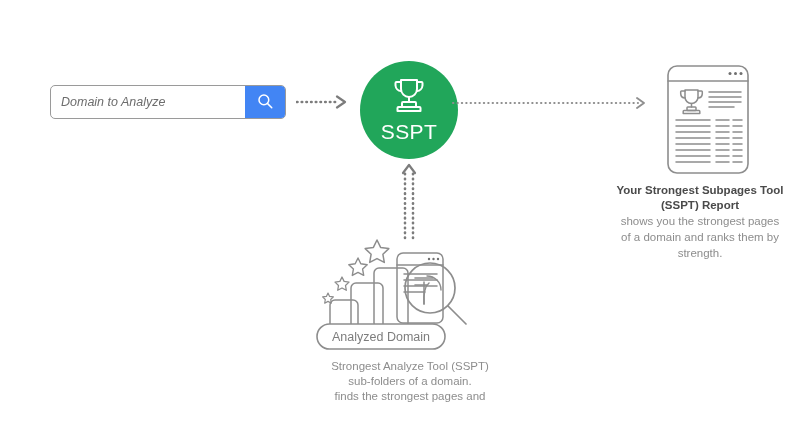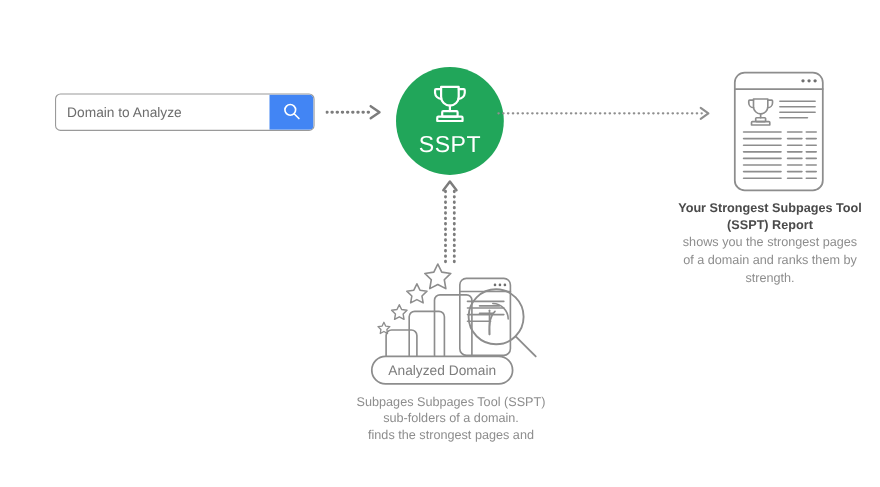--- a/index.html
+++ b/index.html
@@ -37,20 +37,21 @@
   }
   .search-input {
     flex: 1;
     border: none;
     outline: none;
     font-family: "Liberation Sans", sans-serif;
     font-size: 12.5px;
     color: #1d4ed8;
     padding: 0 10px;
     background: transparent;
+    font-style: italic;
   }
   .search-input::placeholder { color: #6d6d6d; opacity: 1; }
   .search-btn {
     width: 40px;
     background: #4285f4;
     border: none;
     display: flex;
     align-items: center;
     justify-content: center;
     cursor: pointer;
@@ -111,21 +112,21 @@
   .report-caption .body {
     font-size: 11.5px;
     color: #8d8d8d;
     line-height: 15px;
     margin: 1px 0 0 0;
   }
 
   
   .domain-illus {
     position: absolute;
-    left: 332px;
+    left: 311px;
     top: 236px;
     width: 164px;
     height: 118px;
   }
   .domain-caption {
     position: absolute;
     left: 288px;
     top: 359px;
     width: 244px;
     text-align: center;
@@ -285,18 +286,18 @@
       <path d="M116 40 a14 14 0 0 1 14 14" stroke="#8d8d8d" stroke-width="1.4" fill="none"></path>
       <path d="M113 46 v22" stroke="#8d8d8d" stroke-width="1.5"></path>
       <path d="M118 47 q-6 5 -5 21" stroke="#8d8d8d" stroke-width="1.5" fill="none"></path>
 
       <rect x="6" y="88" width="128" height="25" rx="12.5" stroke="#8d8d8d" stroke-width="1.6" fill="#ffffff"></rect>
       <text x="70" y="104.5" text-anchor="middle" fill="#7d7d7d" stroke="none" font-family="Liberation Sans, sans-serif" font-size="12.5">Analyzed Domain</text>
     </svg>
   </div>
 
   <div class="domain-caption">
-    <p class="body">Subpages Subpages Tool (SSPT)</p>
+    <p class="body">Strongest Analyze Tool (SSPT)</p>
     <p class="body">sub-folders of a domain.</p>
     <p class="body">finds the strongest pages and</p>
   </div>
 
 </div>
 
 </body></html>

